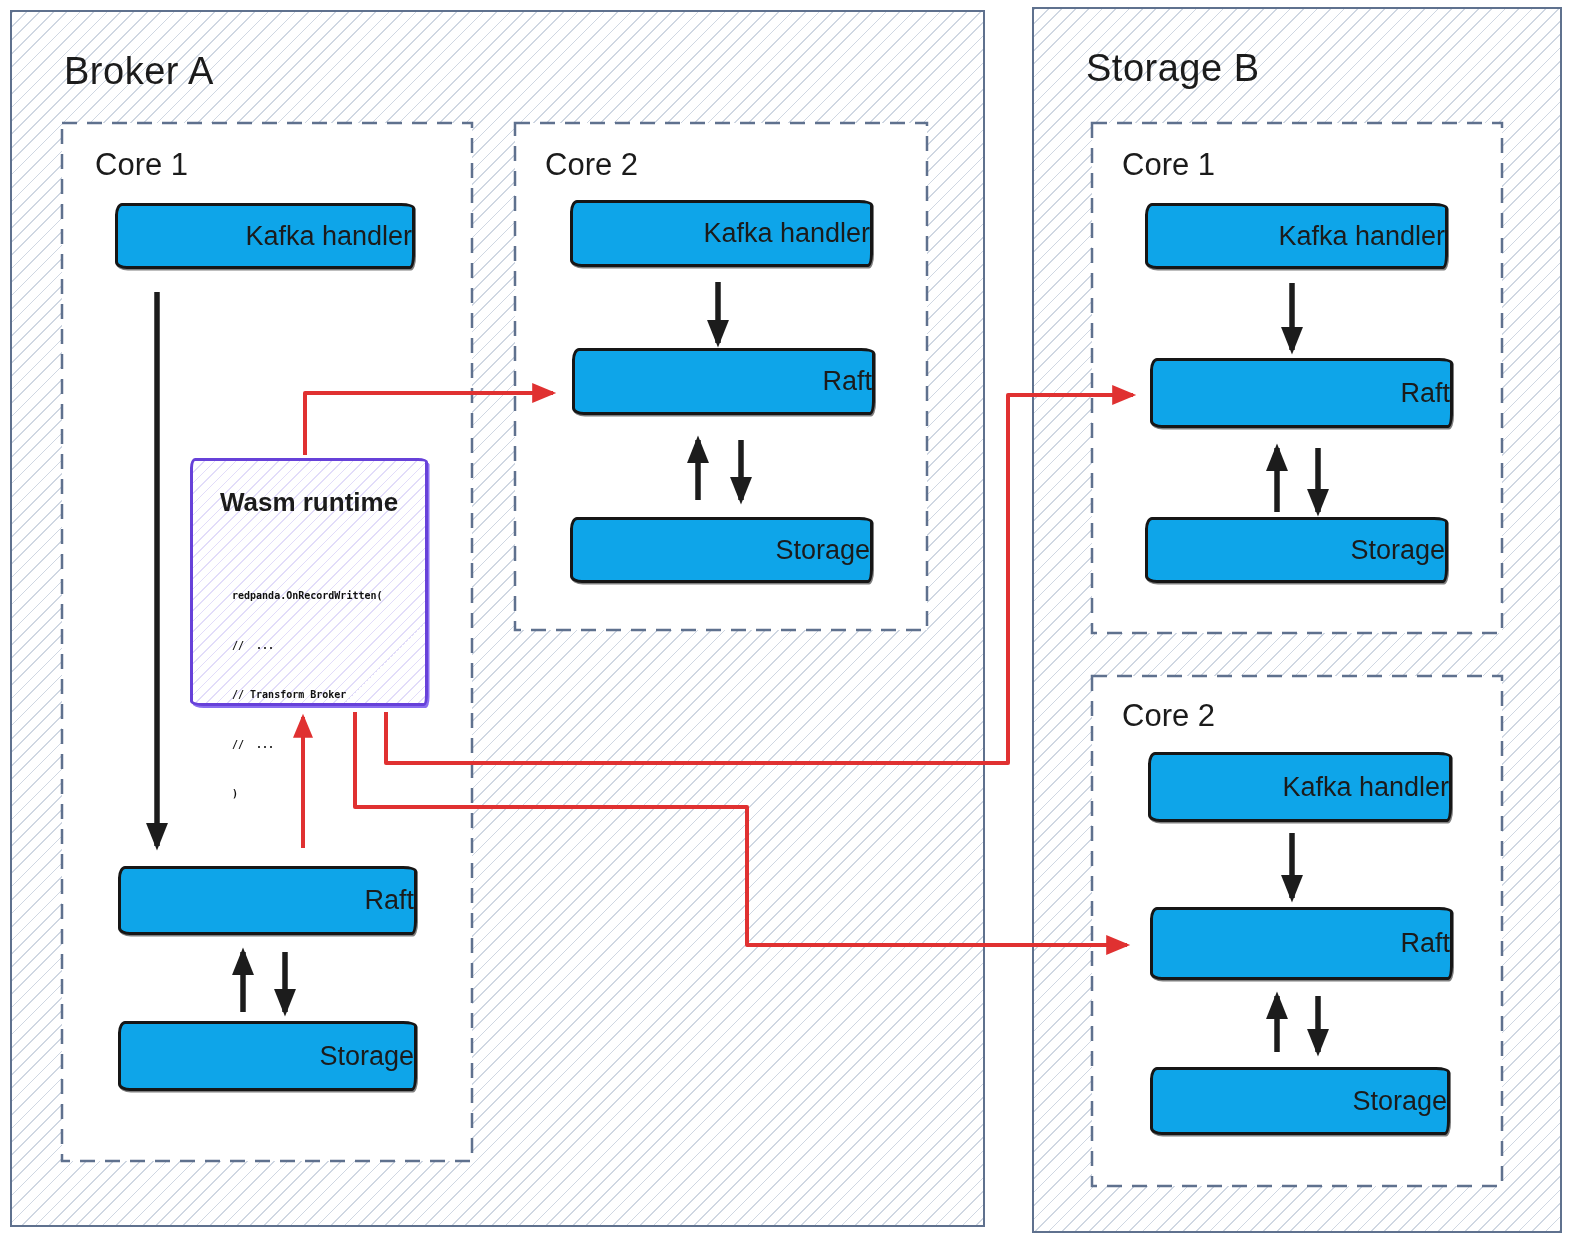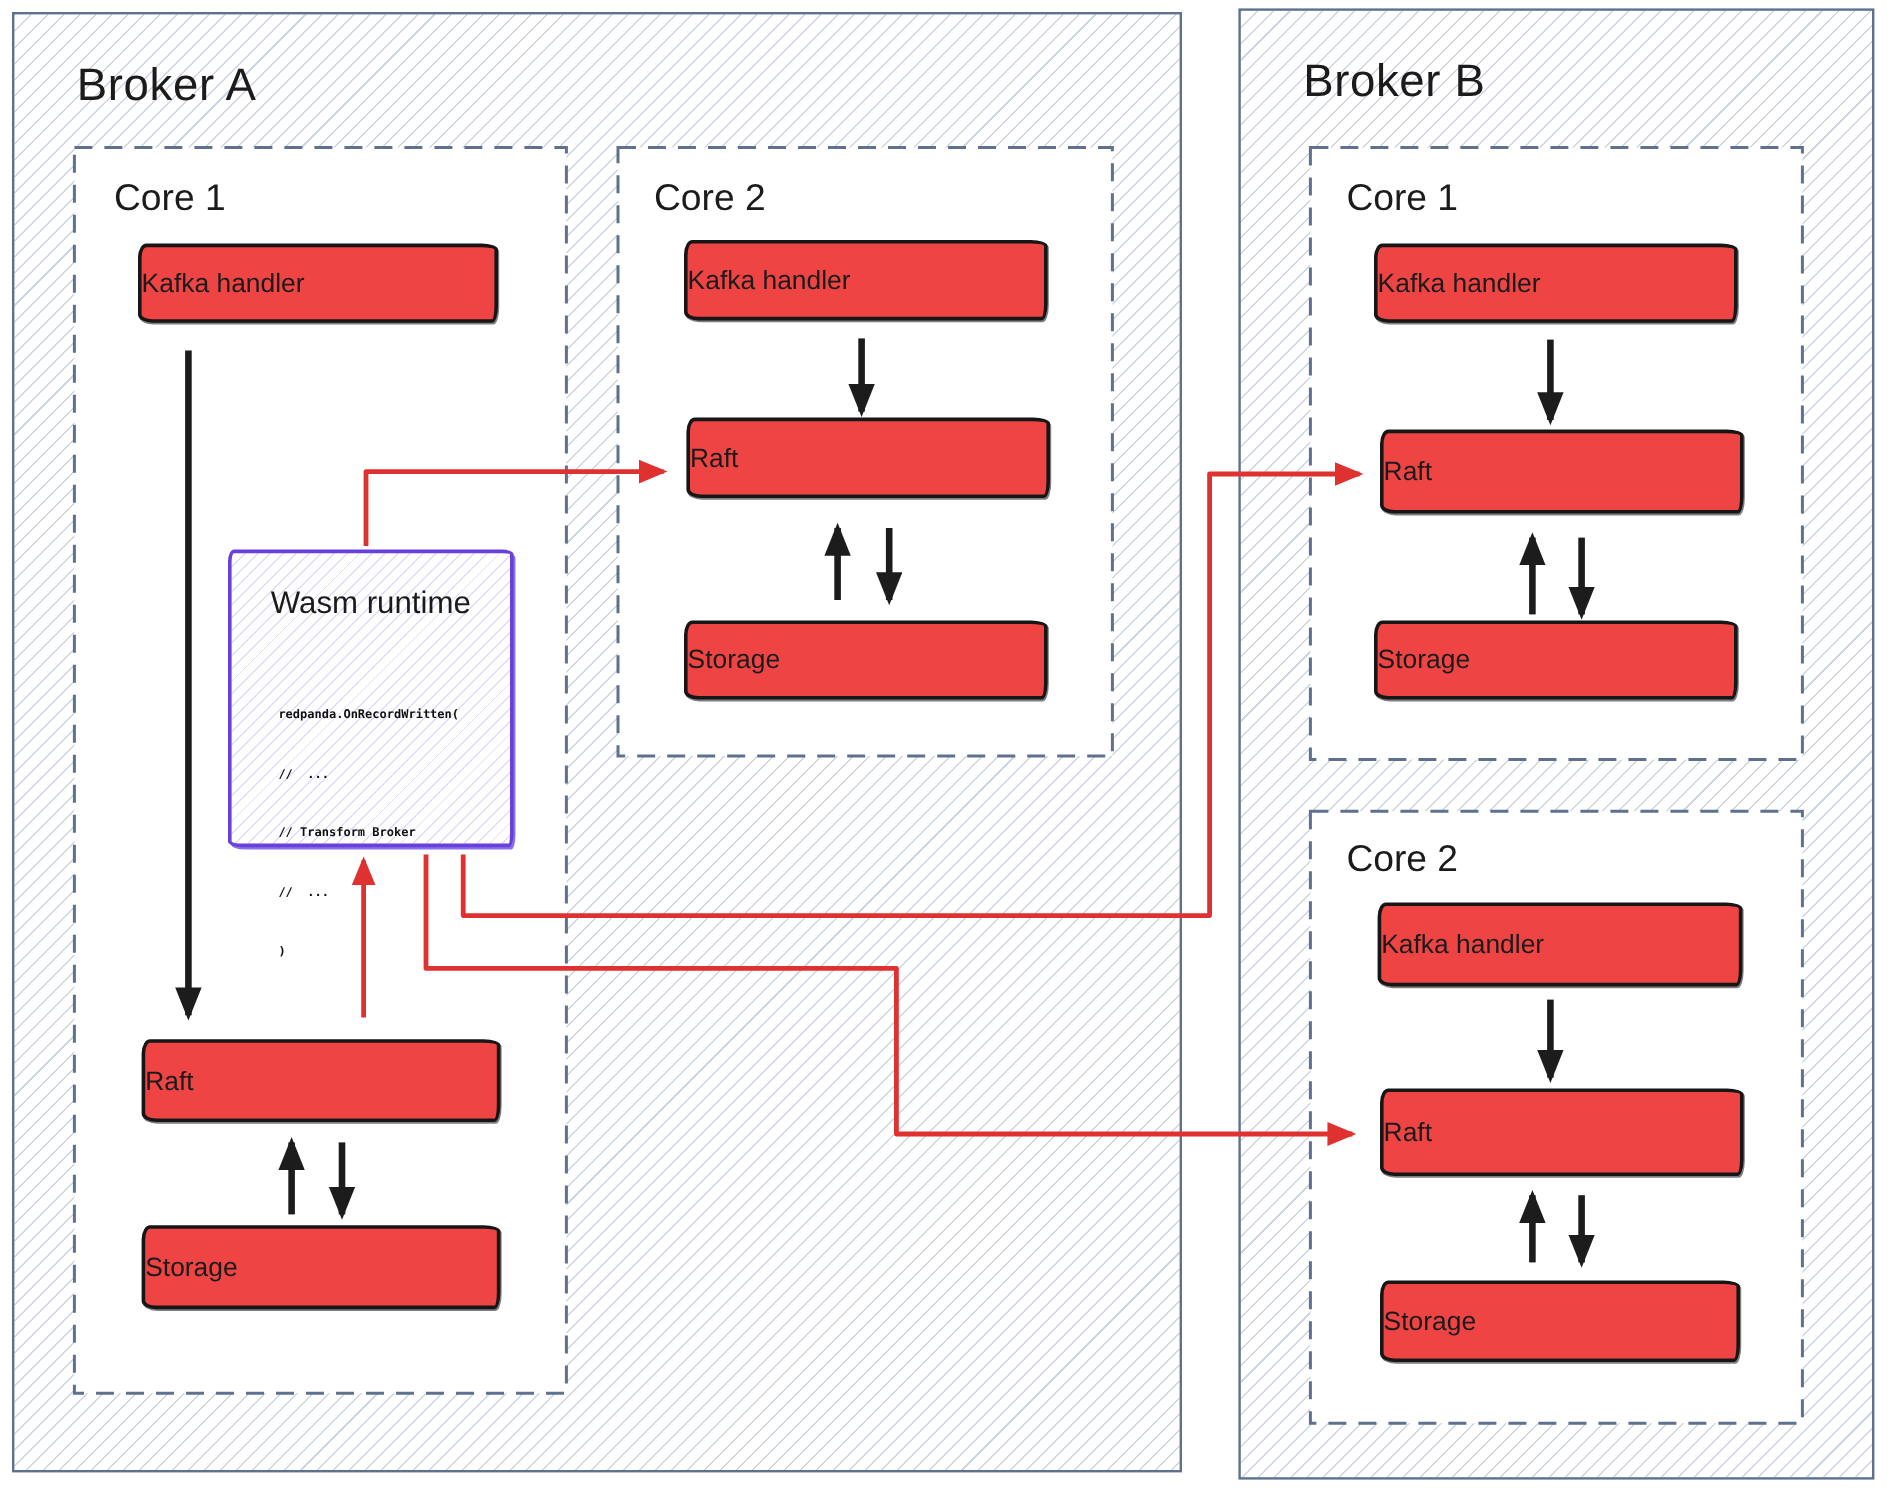--- a/index.html
+++ b/index.html
@@ -15,52 +15,52 @@
   }
   .broker-a { left:10px; top:10px; width:975px; height:1217px; }
   .broker-b { left:1032px; top:7px; width:530px; height:1226px; }
   .broker-title { position:absolute; top:38px; left:52px; font-size:38px; letter-spacing:0.5px; }
   .overlay { position:absolute; left:0; top:0; }
   .core-rect { fill:#ffffff; stroke:#5f718e; stroke-width:2.5; stroke-dasharray:15 10; }
   .black-arrow { stroke:#1c1c1c; stroke-width:5.5; fill:none; }
   .red-arrow { stroke:#e03131; stroke-width:4; fill:none; stroke-linejoin:round; }
   .core-title { position:absolute; font-size:31px;text-align:center; }
   .node {
-    position:absolute; box-sizing:border-box; background:#ef4444;
-    border:3px solid #161616; display:flex; align-items:center; justify-content:flex-start;
-    font-size:22px;
+    position:absolute; box-sizing:border-box; background:#0ea5e9;
+    border:3px solid #161616; display:flex; align-items:center; justify-content:flex-end;
+    font-size:27px;
     border-radius: 7px 14px 5px 12px / 12px 5px 14px 7px;
     box-shadow: 1px 1.5px 0 0 rgba(20,20,20,0.55);
   }
   .wasm {
     position:absolute; left:190px; top:458px; width:238px; height:248px; box-sizing:border-box;
     border:3px solid #6741d9;
     border-radius: 5px 10px 4px 12px / 10px 4px 12px 5px;
     box-shadow: 2px 2.5px 0 -0.5px #8a6ff0;
     background:
       repeating-linear-gradient(135deg, rgba(122,97,229,0.22) 0px, rgba(122,97,229,0.22) 1.1px, transparent 1.1px, transparent 7.5px),
       #ffffff;
   }
-  .wasm-title { text-align:center; margin-top:26px; font-size:26px; }
+  .wasm-title { text-align:center; margin-top:26px; font-size:26px;font-weight:bold; }
   .wasm-code {
     position:absolute; left:39px; top:94px;
     font-family:"DejaVu Sans Mono", monospace; font-size:10px; line-height:16.5px;
     font-weight:bold; white-space:pre; color:#101010;
   }
 </style>
 </head>
 <body>
 
 <div class="canvas">
 
   <div class="broker broker-a">
     <div class="broker-title">Broker A</div>
   </div>
   <div class="broker broker-b">
-    <div class="broker-title">Broker B</div>
+    <div class="broker-title">Storage B</div>
   </div>
 
   <svg class="overlay" width="1573" height="1242" viewBox="0 0 1573 1242">
     <defs>
       <marker id="redhead" markerWidth="7" markerHeight="6" refX="5.2" refY="2.5" orient="auto" markerUnits="strokeWidth">
         <path d="M0,0 L6,2.5 L0,5 Z" fill="#e03131"></path>
       </marker>
       <marker id="blackhead" markerWidth="6" markerHeight="5" refX="4.2" refY="2" orient="auto" markerUnits="strokeWidth">
         <path d="M0,0 L5,2 L0,4 Z" fill="#1c1c1c"></path>
       </marker>

